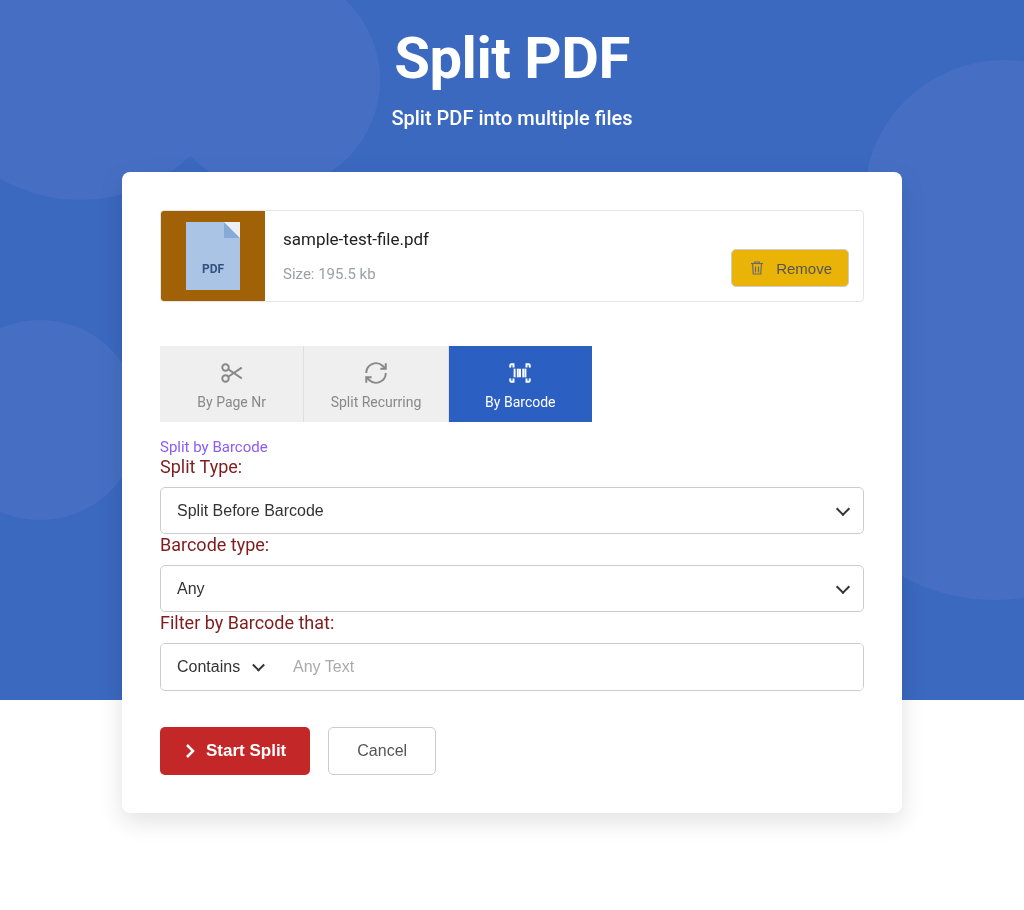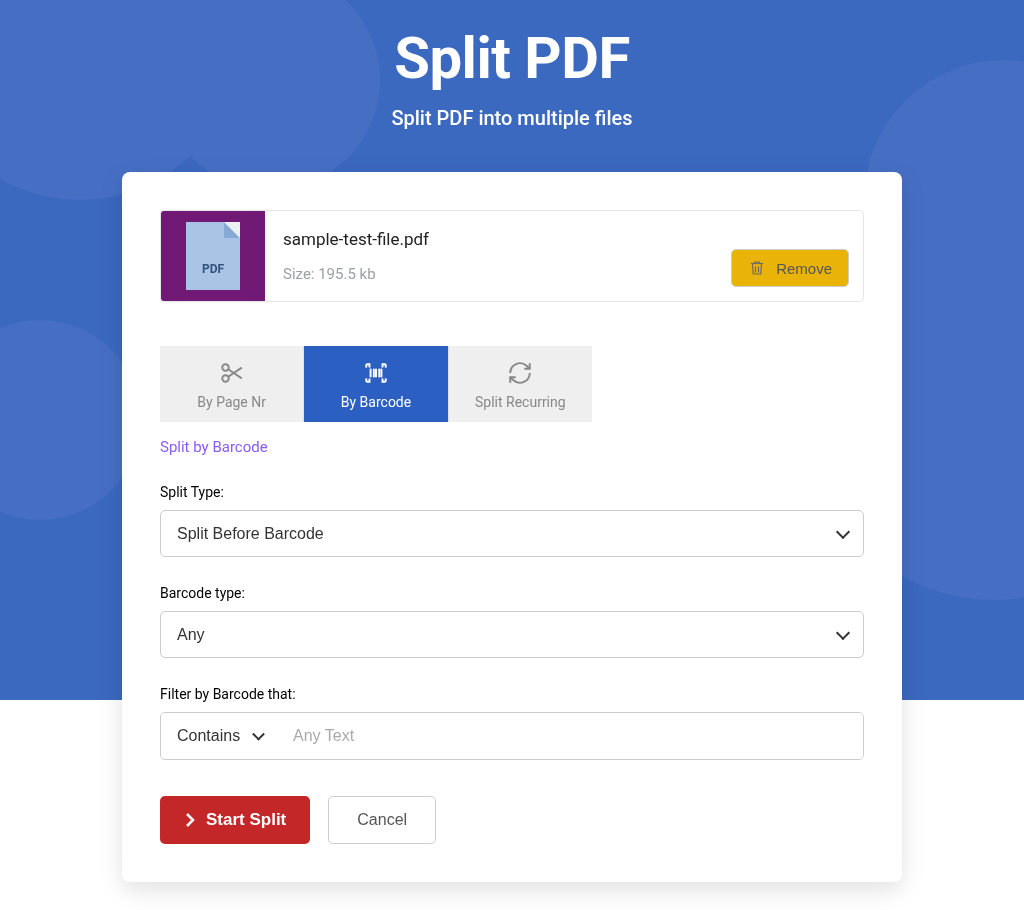--- a/index.html
+++ b/index.html
@@ -61,21 +61,21 @@
 
   .file-row {
     display: flex;
     align-items: stretch;
     border: 1px solid #e6e6e6;
     border-radius: 4px;
     overflow: hidden;
   }
   .file-thumb {
     width: 104px;
-    background: #701a75;
+    background: #a16207;
     display: flex;
     align-items: center;
     justify-content: center;
   }
   .pdf-icon {
     width: 54px;
     height: 68px;
     background: #aac4e6;
     position: relative;
   }
@@ -165,23 +165,22 @@
   }
   .tab.active svg { stroke: #fff; }
 
   .section-label {
     margin-top: 16px;
     font-size: 15px;
     color: #8b5cf6;
   }
 
   .field-label {
-    margin-top: 28px;
-    font-size: 14px;
-    color: #000000;
+    font-size: 18px;
+    color: #7f1d1d;
     margin-bottom: 10px;
   }
   .select-wrap {
     position: relative;
     width: 100%;
     border-radius: 21px;
   }
   .select {
     width: 100%;
     padding: 14px 16px;
@@ -315,48 +314,48 @@
 
   <div class="tabs">
     <div class="tab">
       <svg viewBox="0 0 24 24" stroke-width="1.8">
         <circle cx="6" cy="7" r="3"></circle>
           <circle cx="6" cy="17" r="3"></circle>
         <path d="M8.5 8.5 L21 17"></path>
           <path d="M8.5 15.5 L21 7"></path>
       </svg>
       <span>By Page Nr</span>
+    </div>
+    <div class="tab">
+      <svg viewBox="0 0 24 24" stroke-width="1.8">
+        <path d="M3 12a9 9 0 0 1 15-6.7L21 8"></path>
+          <path d="M21 3v5h-5"></path>
+        <path d="M21 12a9 9 0 0 1-15 6.7L3 16"></path>
+          <path d="M3 21v-5h5"></path>
+      </svg>
+      <span>Split Recurring</span>
     </div>
     <div class="tab active">
       <svg viewBox="0 0 24 24" stroke-width="1.8">
         <path d="M3 4h3v3"></path>
           <path d="M3 20h3v-3"></path>
           <path d="M21 4h-3v3"></path>
           <path d="M21 20h-3v-3"></path>
         <path d="M3 4v3"></path>
           <path d="M3 20v-3"></path>
           <path d="M21 4v3"></path>
           <path d="M21 20v-3"></path>
         <path d="M7 8v8"></path>
           <path d="M10 8v8"></path>
           <path d="M12 8v8"></path>
           <path d="M15 8v8"></path>
           <path d="M17 8v8"></path>
       </svg>
       <span>By Barcode</span>
     </div>
-    <div class="tab">
-      <svg viewBox="0 0 24 24" stroke-width="1.8">
-        <path d="M3 12a9 9 0 0 1 15-6.7L21 8"></path>
-          <path d="M21 3v5h-5"></path>
-        <path d="M21 12a9 9 0 0 1-15 6.7L3 16"></path>
-          <path d="M3 21v-5h5"></path>
-      </svg>
-      <span>Split Recurring</span>
-    </div>
   </div>
 
   <div class="section-label">Split by Barcode</div>
 
   <div class="field-label">Split Type:</div>
   <div class="select-wrap">
     <select class="select">
       <option>Split Before Barcode</option>
     </select>
   </div>

